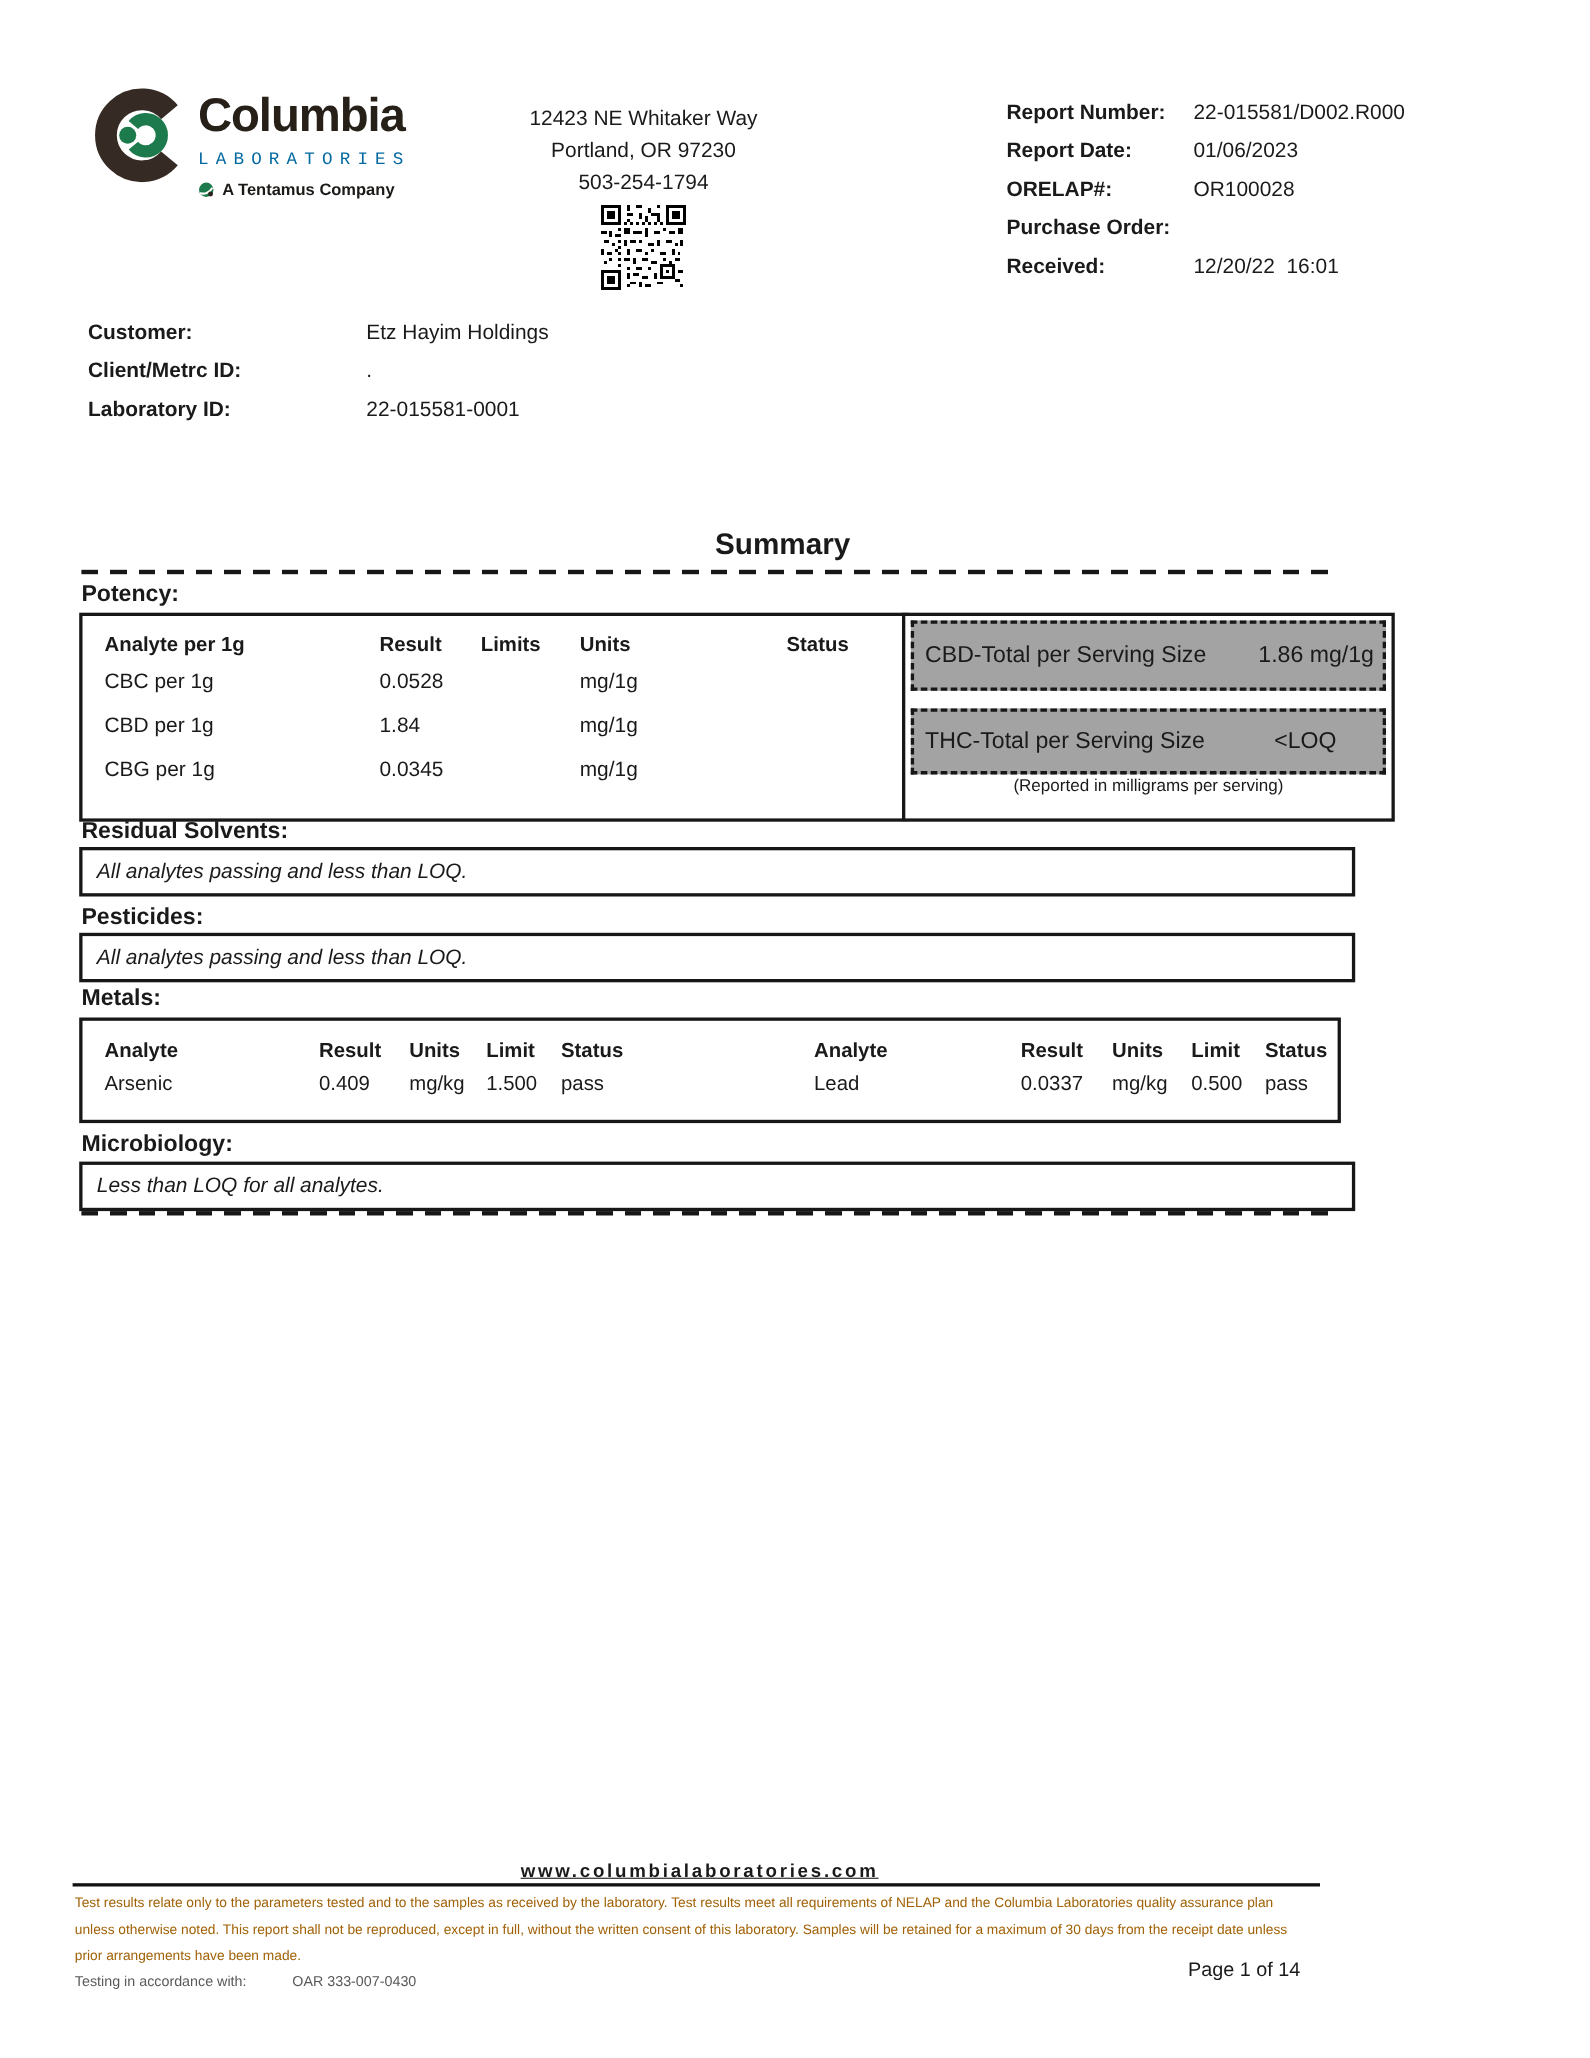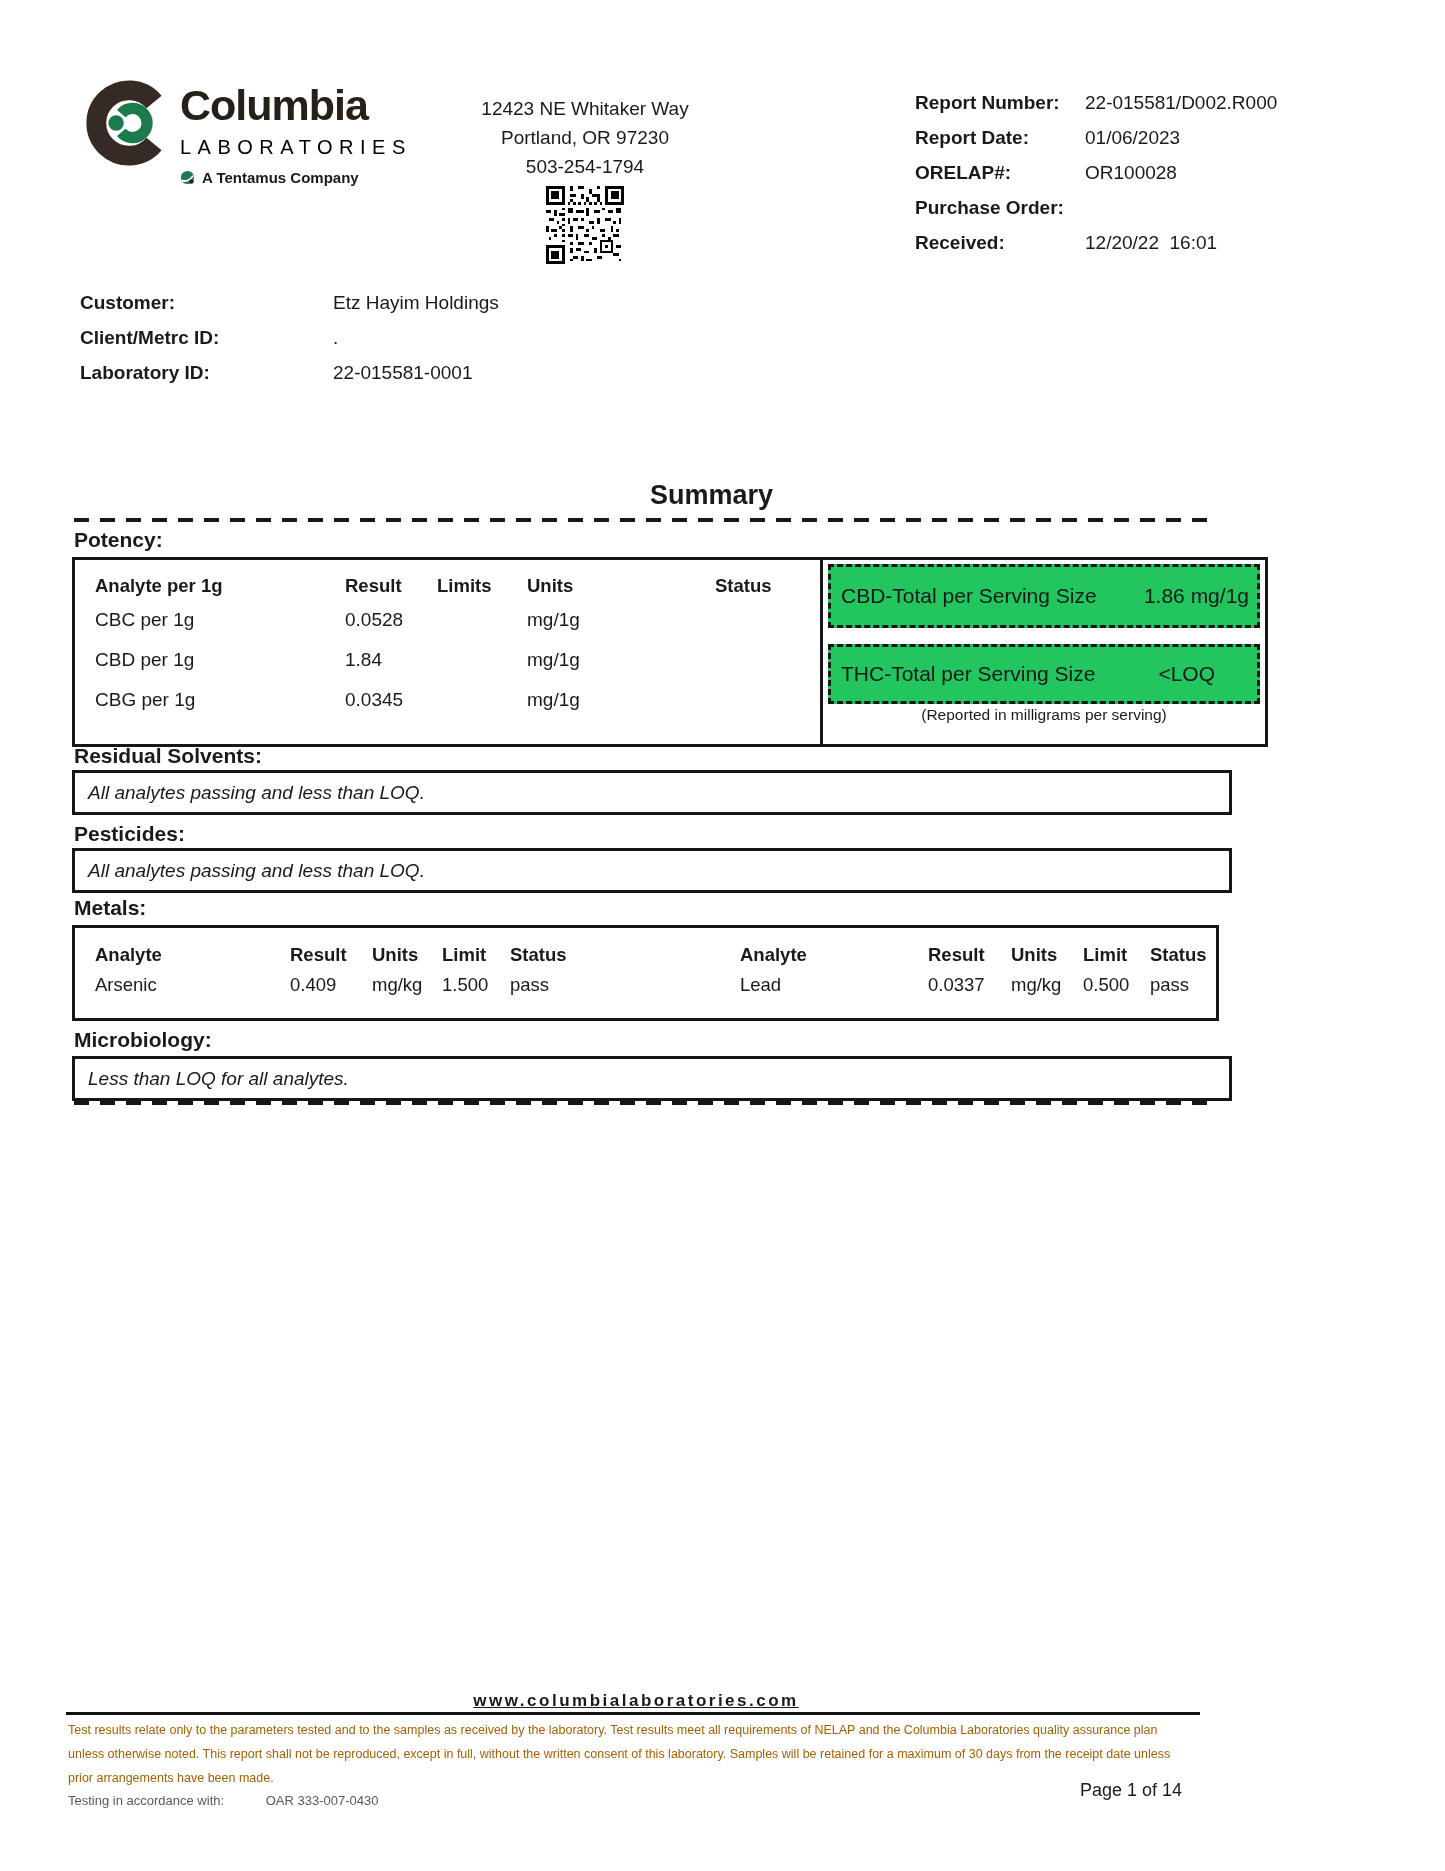--- a/index.html
+++ b/index.html
@@ -10,32 +10,32 @@
   .val{white-space:pre;}
   .dashline{position:absolute;height:4px;
      background:repeating-linear-gradient(90deg,#171717 0 15px,transparent 15px 26px);}
   .solidbox{position:absolute;border:3px solid #171717;background:#fff;}
   .kv{position:absolute;display:grid;grid-row-gap:13px;}
   .kv .row{display:grid;height:22px;font-size:19px;line-height:22px;}
   .report .row{grid-template-columns:170px auto;}
   .cust .row{grid-template-columns:253px auto;}
   .addr{font-size:19px;line-height:29px;text-align:center;}
   .brand-name{font-size:43px;font-weight:bold;letter-spacing:-1px;color:#262019;line-height:1;}
-  .brand-sub{font-size:20px;letter-spacing:6.5px;color:#000000;margin-top:9px;}
+  .brand-sub{font-size:16px;letter-spacing:6.5px;color:#0369a1;margin-top:9px;font-family:Liberation Mono, monospace;}
   .brand-tag{display:flex;align-items:center;gap:7px;margin-top:10px;font-size:15px;font-weight:bold;color:#1c1a17;}
   .sect{position:absolute;font-size:21px;font-weight:bold;}
   .ital-box{display:flex;align-items:center;padding-left:13px;font-size:19px;font-style:italic;}
   .pot-grid{display:grid;grid-template-columns:250px 92px 90px 188px 1fr;padding-left:20px;margin-top:12px;}
   .pot-grid > div{height:28px;line-height:28px;font-size:19px;}
   .pot-head > div{font-weight:bold;font-size:18.5px;}
   .met-grid{display:grid;grid-template-columns:195px 82px 70px 68px 230px 188px 83px 72px 67px 1fr;padding-left:20px;}
   .met-grid > div{height:26px;line-height:26px;font-size:18.5px;}
   .met-head > div{font-weight:bold;}
   .dash-sub{position:absolute;left:5px;right:5px;border:3px dashed #171717;
-     display:flex;align-items:center;justify-content:space-between;font-size:21px;background:#22c55e;}
+     display:flex;align-items:center;justify-content:space-between;font-size:21px;background:#a3a3a3;}
   .serv-note{position:absolute;left:0;right:0;text-align:center;font-size:15.5px;}
   .foot-page{font-size:18px;}
   .foot-web{font-weight:bold;text-decoration:underline;font-size:17px;letter-spacing:2.5px;}
   .foot-disc{font-size:12.5px;line-height:24px;color:#a16207;}
   .foot-test{font-size:13px;color:#58595b;}
 </style>
 </head>
 <body>
 
 <div class="page">

